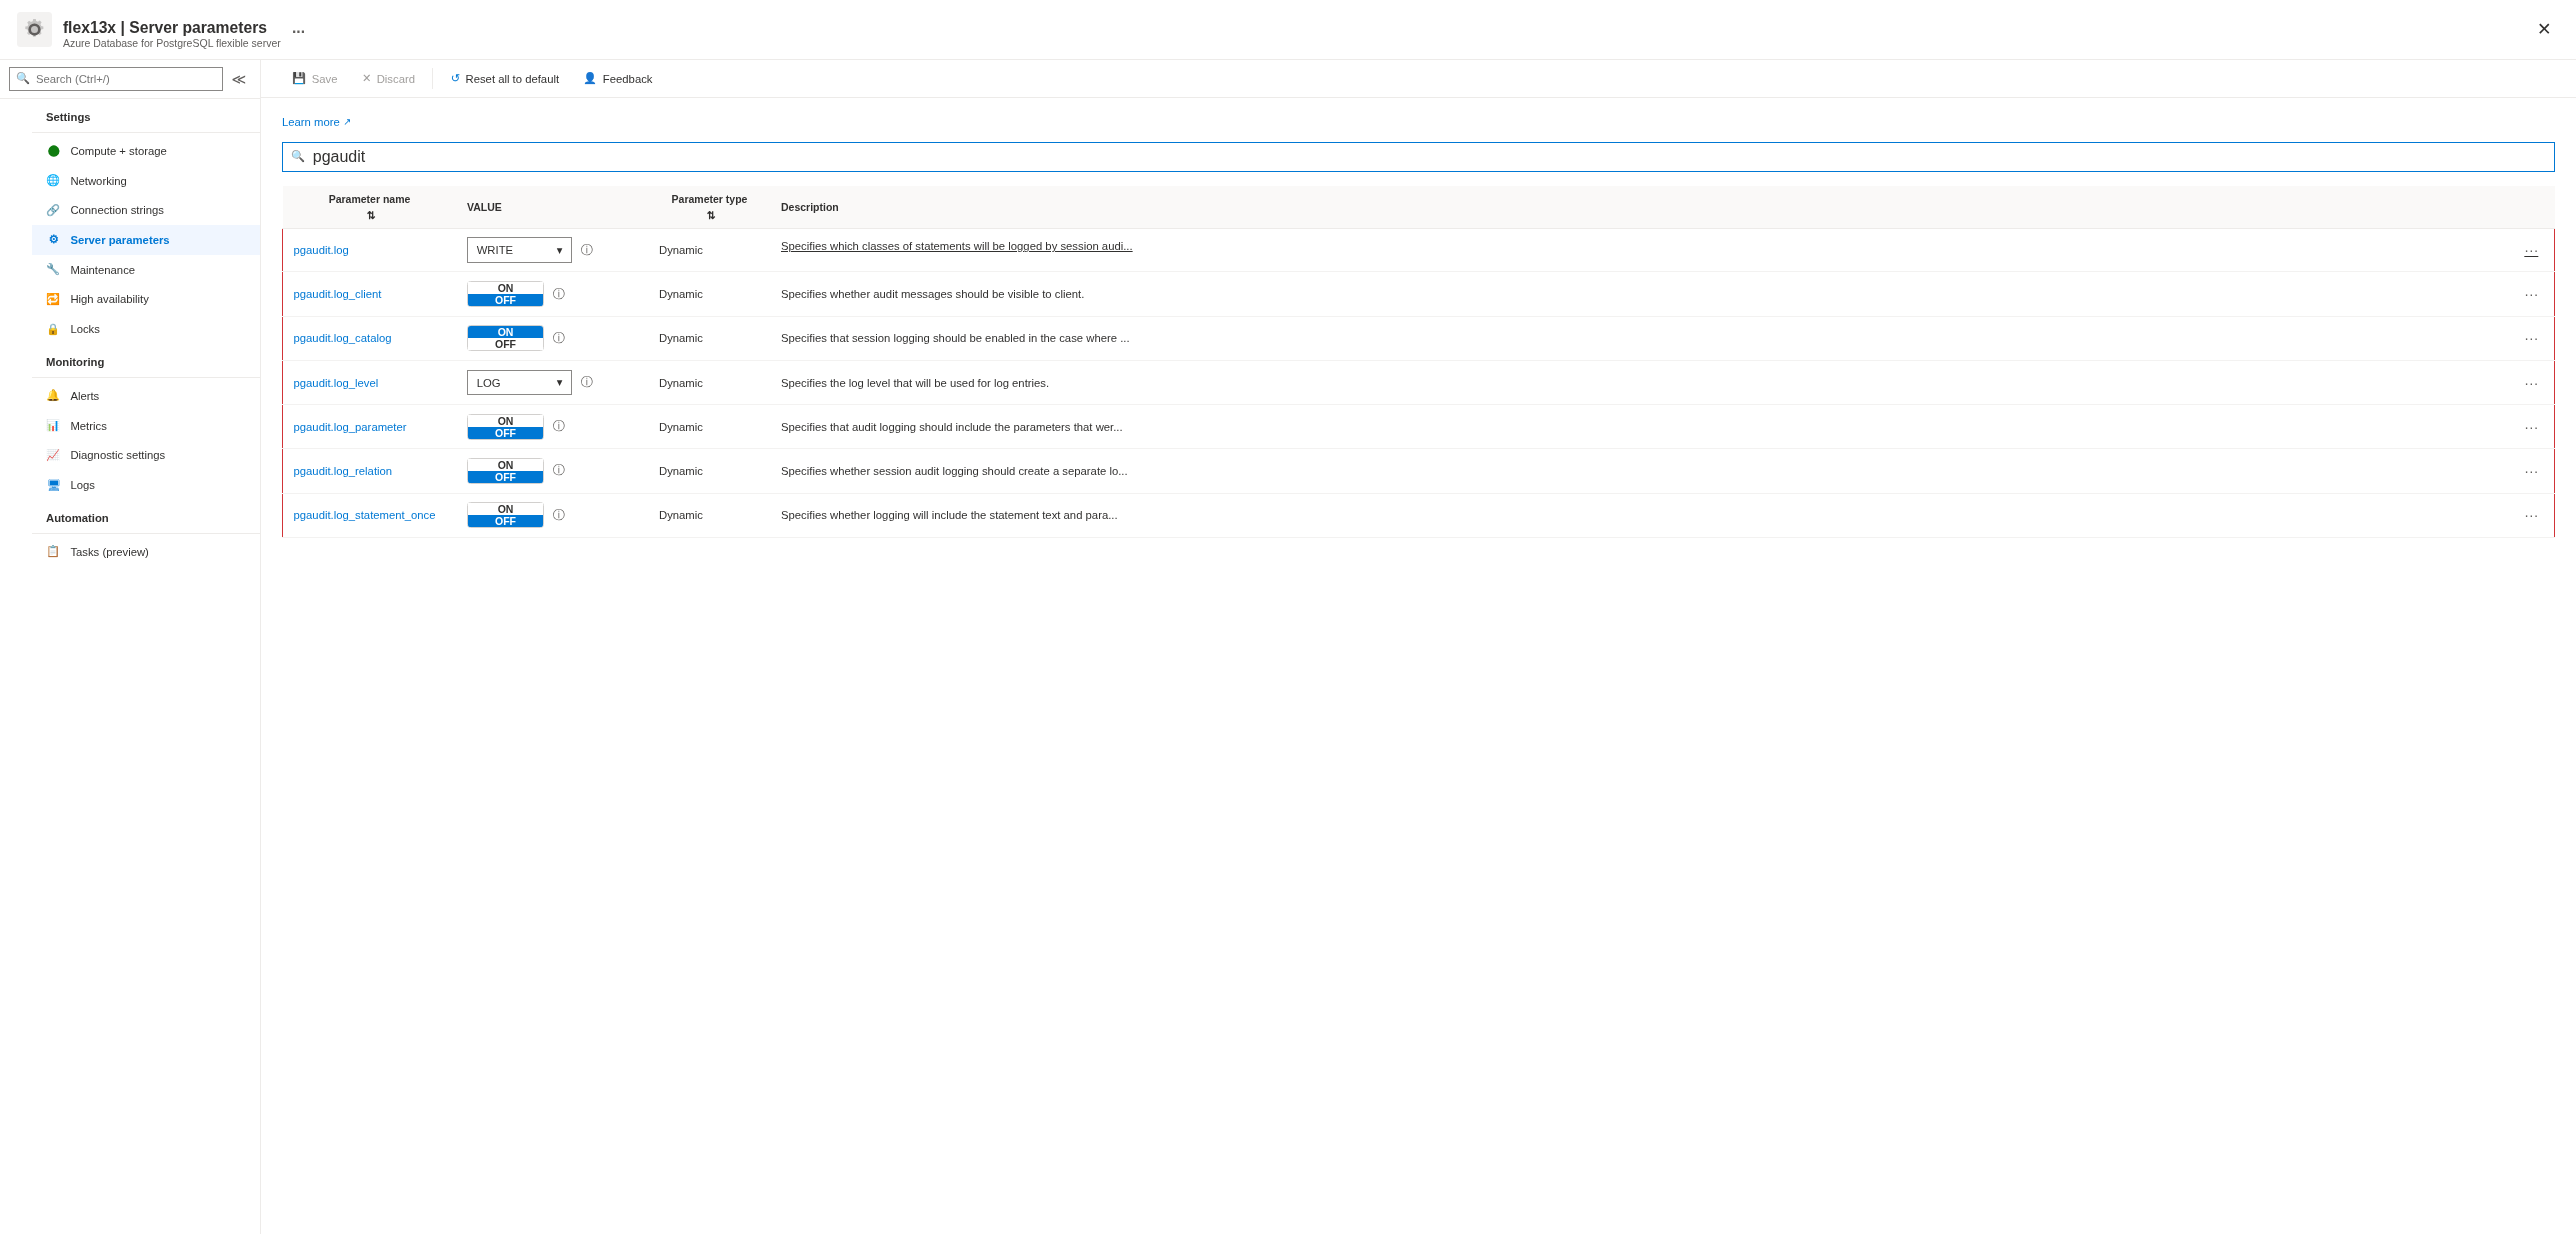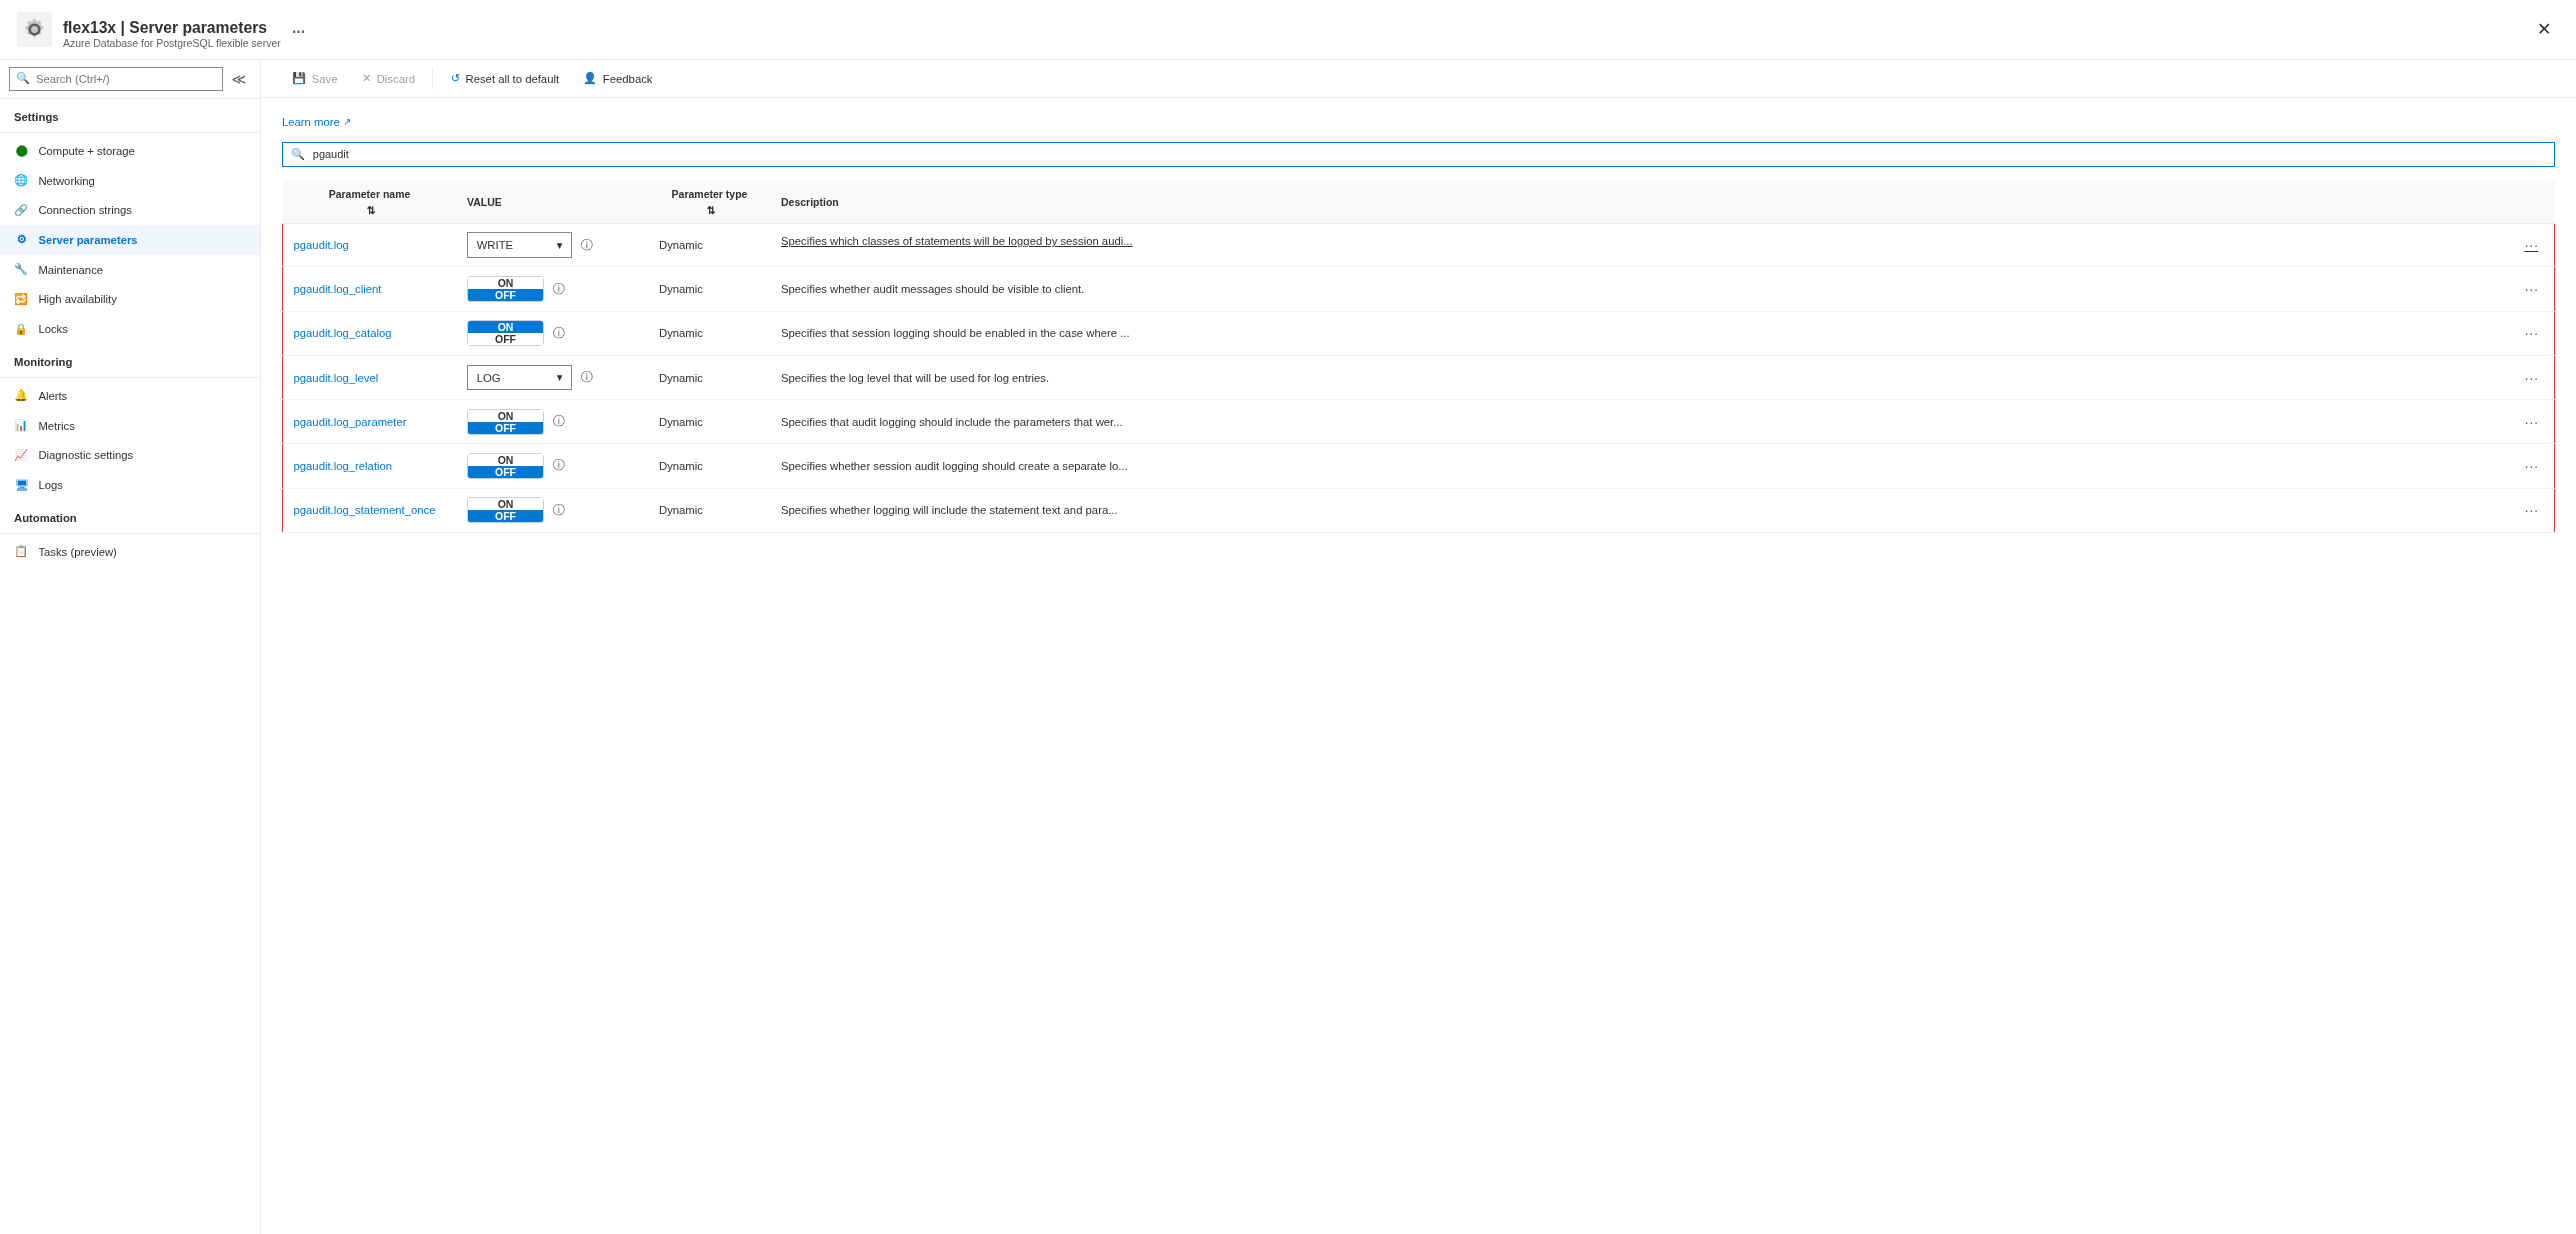--- a/index.html
+++ b/index.html
@@ -82,21 +82,21 @@
 
     
     .ellipsis-btn { background: none; border: none; cursor: pointer; color: #605e5c; font-size: 14px; padding: 1.7px 5.2px; }
 
     
     ::-webkit-scrollbar { width: 5.2px; }
     ::-webkit-scrollbar-track { background: #f3f2f1; }
     ::-webkit-scrollbar-thumb { background: #c8c6c4; border-radius: 2.6px; }
 
     .gear-svg { width: 35px; height: 35px; }
-    .sidebar-inner { overflow-y: scroll; height: 100%; }
+    .sidebar-inner { overflow-y: scroll; height: 100%; padding-left: 32px; }
     .sidebar-inner::-webkit-scrollbar { width: 5.2px; }
     .sidebar-inner::-webkit-scrollbar-thumb { background: #c8c6c4; }
 
     .col-param { width: 174px; }
     .col-value { width: 192px; }
     .col-type { width: 122px; }
     .col-desc { }
 
     .header-row { display: flex; align-items: center; gap: 3.5px; flex-direction: column; }
   </style>
@@ -218,21 +218,21 @@
 
     <div class="page-content">
       <a href="#" class="learn-more">
         <span>Learn more</span>
         <span style="font-size:9.6px;">↗</span>
       </a>
 
       
       <div class="search-bar">
         <span class="search-icon">🔍</span>
-        <input type="text" value="pgaudit" style="border: none; outline: none; font-size: 11px; flex: 1 1 0%; color: rgb(50, 49, 48);">
+        <input type="text" value="pgaudit" style="border: none; outline: none; font-size: 16px; flex: 1 1 0%; color: rgb(50, 49, 48);">
       </div>
 
       
       <table class="params-table" style="position:relative;">
         <thead>
           <tr>
             <th class="col-param">
               <div class="header-row">
                 <span>Parameter name</span>
                 <span class="sort-icon">⇅</span>

